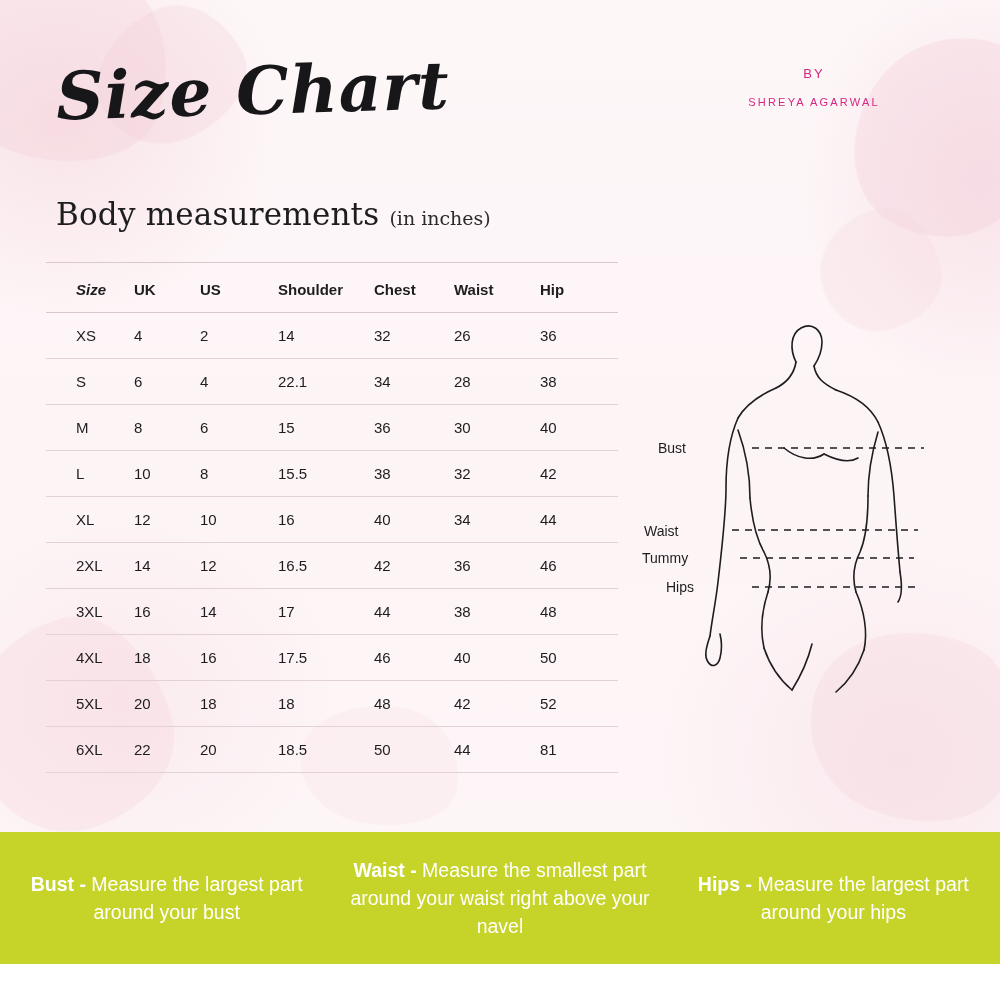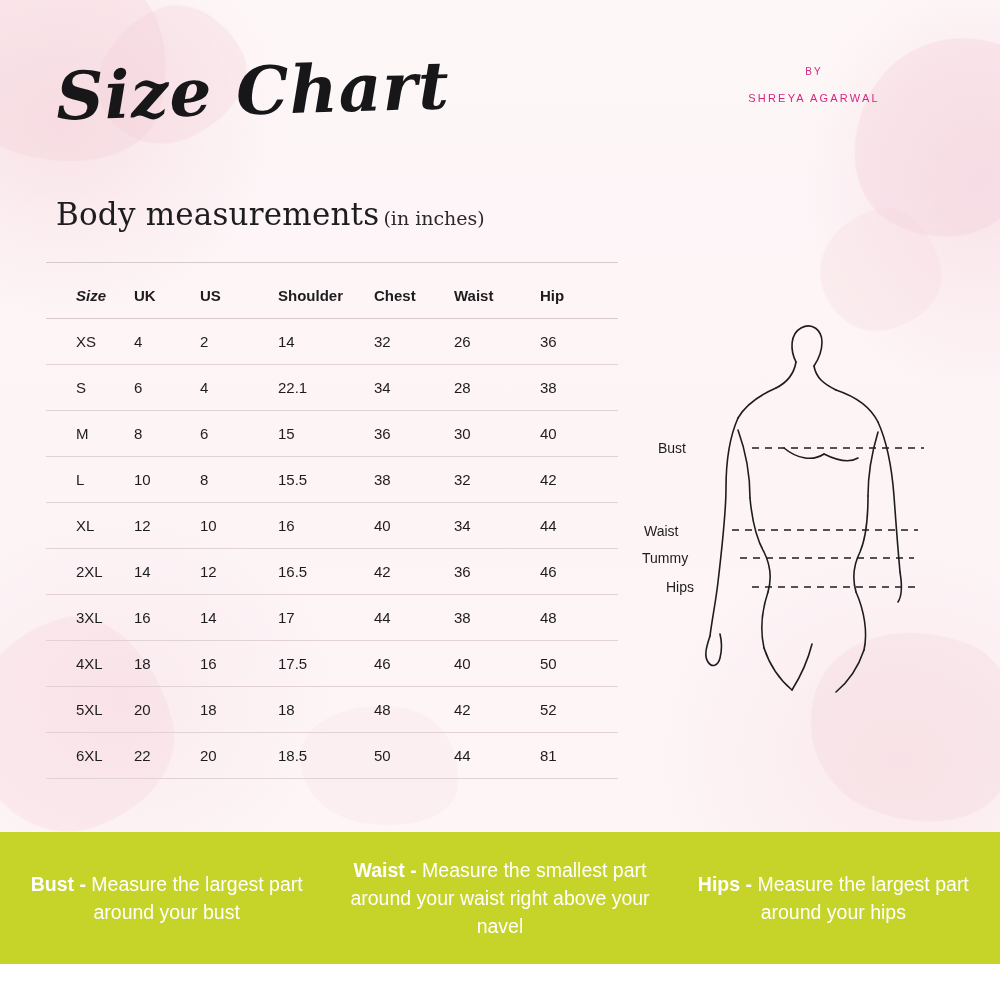--- a/index.html
+++ b/index.html
@@ -70,39 +70,39 @@
     line-height: 1;
     position: relative;
   }
   .logo-flower {
     position: absolute;
     left: 50%;
     top: -16px;
     transform: translateX(-18px);
   }
   .logo-by {
-    font-size: 10px;
+    font-size: 13px;
     color: #d6267f;
     letter-spacing: 2px;
     margin-top: 4px;
   }
   .logo-name {
     font-size: 11px;
     color: #d6267f;
     letter-spacing: 2.2px;
     margin-top: 15px;
   }
 
   .subtitle {
     position: absolute;
     left: 56px;
     top: 196px;
     display: flex;
     align-items: baseline;
-    gap: 4px;
+    gap: 10px;
   }
   .subtitle-main {
     font-family: "DejaVu Serif", serif;
     font-size: 31px;
     color: #1d1d1f;
     letter-spacing: 0.2px;
   }
   .subtitle-unit {
     font-family: "DejaVu Serif", serif;
     font-size: 19px;
@@ -118,21 +118,21 @@
   table.size-table {
     width: 100%;
     border-collapse: collapse;
     font-size: 15px;
     color: #1d1d1f;
   }
   table.size-table th {
     font-size: 15px;
     font-weight: bold;
     text-align: left;
-    padding: 24px 0 14px 0;
+    padding: 18px 0 14px 0;
     border-top: 1px solid #d9c9cd;
     border-bottom: 1px solid #d9c9cd;
     white-space: nowrap;
   }
   table.size-table th:first-child {
     font-style: italic;
     padding-left: 30px;
   }
   table.size-table td {
     padding: 14px 0;

